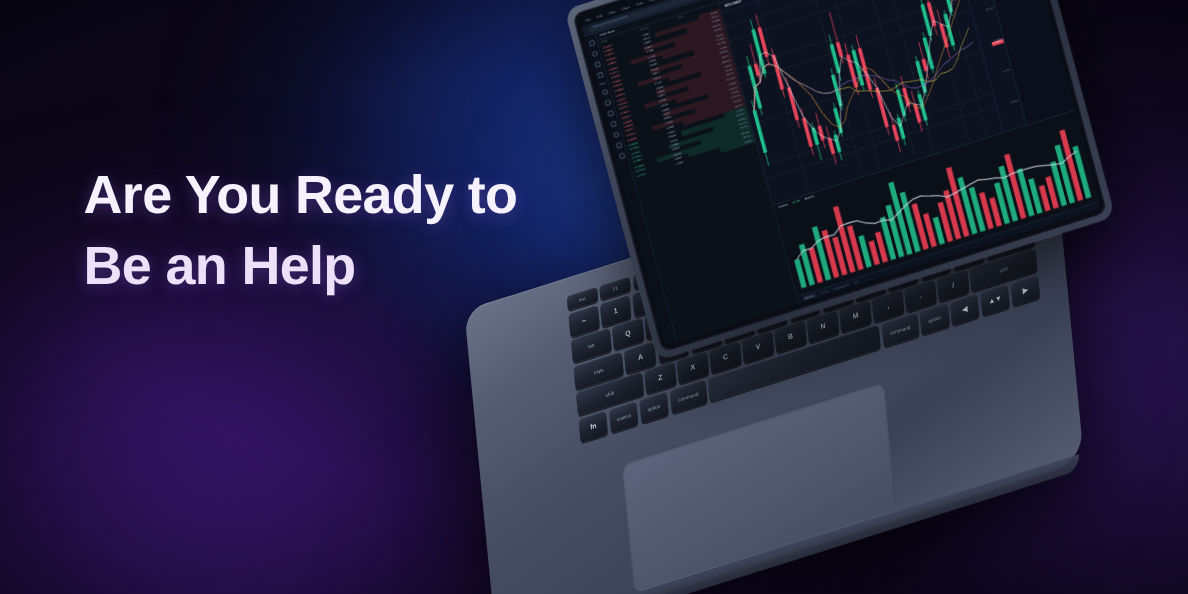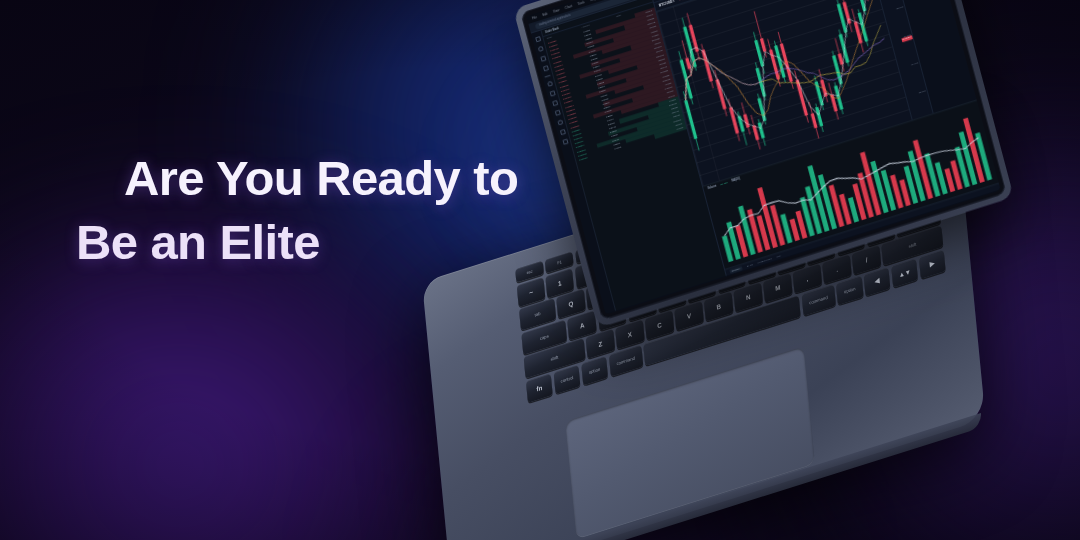--- a/index.html
+++ b/index.html
@@ -18,21 +18,21 @@
   .glow-purple-r{left:800px;top:90px;width:520px;height:560px;
     background:radial-gradient(circle at 50% 50%, #3d1d78 0%, #241148 45%, rgba(18,8,38,0) 75%);opacity:.8;}
   .glow-purple-br{left:330px;top:420px;width:520px;height:320px;
     background:radial-gradient(circle at 50% 50%, #3a1a72 0%, rgba(20,9,42,0) 70%);opacity:.55;}
   .vign{position:absolute;inset:0;background:
     radial-gradient(ellipse 95% 85% at 48% 48%, rgba(0,0,0,0) 42%, rgba(4,2,12,.72) 100%);}
 
   
   .headline{position:absolute;left:76px;top:146px;z-index:30;}
   .hl{font-weight:700;font-size:49px;line-height:64px;letter-spacing:-.6px;white-space:nowrap;}
-  .hl1{color:#f6f2fd;text-shadow:0 2px 14px rgba(120,80,200,.45);margin-left:48px;}
+  .hl1{color:#f6f2fd;text-shadow:0 2px 14px rgba(120,80,200,.45);}
   .hl2{color:#ece1f8;text-shadow:0 2px 14px rgba(120,80,200,.45);}
   .hl3{color:#d9c5ef;text-shadow:0 2px 14px rgba(120,80,200,.45);}
 
   
   #laptop{position:absolute;left:398px;top:-18px;width:690px;height:600px;z-index:20;}
 
   
   .lid{position:absolute;left:200px;top:16px;width:436px;height:330px;
     transform:rotate(-17.5deg) skewX(-2.6deg) rotateX(2deg);
     transform-origin:left bottom;}
@@ -144,21 +144,21 @@
 
   <div class="bg-base"></div>
   <div class="glow glow-blue"></div>
   <div class="glow glow-purple-bl"></div>
   <div class="glow glow-purple-r"></div>
   <div class="glow glow-purple-br"></div>
   <div class="vign"></div>
 
   <div class="headline">
     <div class="hl hl1">Are You Ready to</div>
-    <div class="hl hl2">Be an Elite</div>
+    <div class="hl hl2">Be an Help</div>
   </div>
 
   <div class="screenglow"></div>
 
   <div id="laptop">
 
     <div class="base">
       <div class="deck"></div>
       <div class="deck-front"></div>
       <div class="kb" id="keyboard">

